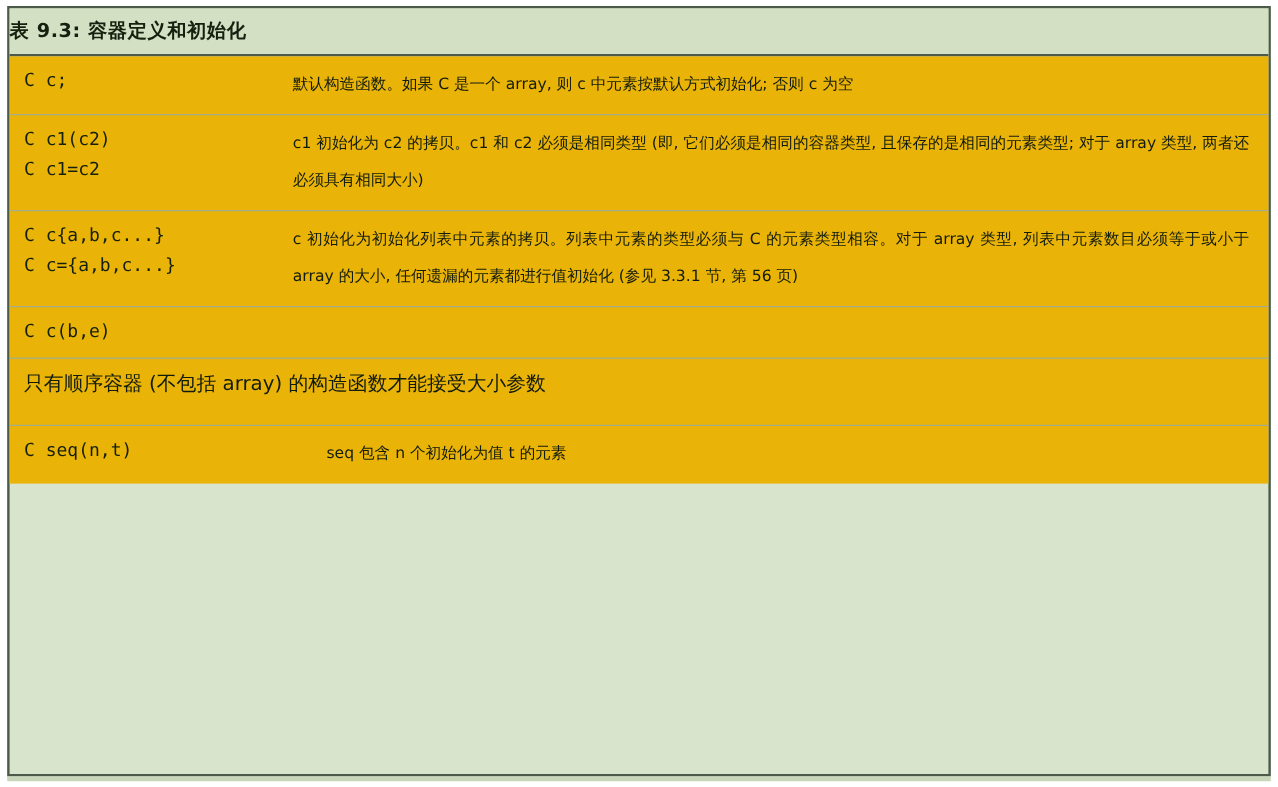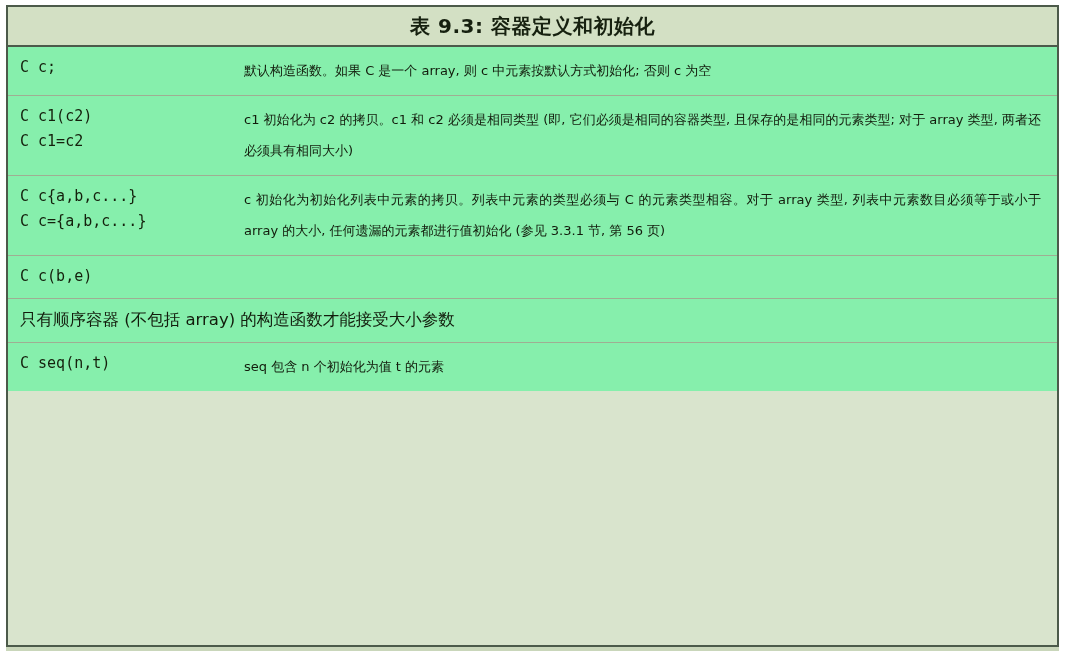--- a/index.html
+++ b/index.html
@@ -25,40 +25,40 @@
     top: 5px;
     width: 1053px;
     height: 642px;
     box-sizing: border-box;
     border: 2px solid #4c5a4a;
     background: #d9e4cd;
   }
   .table-title {
     height: 38px;
     line-height: 38px;
-    text-align: center;
     font-family: "DejaVu Sans", sans-serif;
     font-weight: bold;
-    font-size: 20px;
+    font-size: 16px;
     color: #16200f;
     background: #d3e0c4;
     border-bottom: 2px solid #4c5a4a;
     letter-spacing: 0.5px;
   }
   .tbody {
-    background: #86efac;
+    background: #eab308;
   }
   .row {
     display: flex;
     align-items: flex-start;
     border-bottom: 1px solid #9fae93;
     padding: 8px 0 9px 0;
   }
   .row:last-child {
     border-bottom: none;
+    gap: 28px;
   }
   .row.wide {
     display: block;
   }
   .cell-left {
     flex: 0 0 236px;
     width: 236px;
     padding-left: 12px;
     box-sizing: border-box;
     font-family: "DejaVu Sans Mono", monospace;
@@ -80,21 +80,21 @@
   }
   .cell-full {
     padding: 0 14px 0 12px;
     font-family: "DejaVu Sans", sans-serif;
     font-size: 16.5px;
     line-height: 28px;
     color: #121c0c;
   }
   .row-note {
     padding-top: 7px;
-    padding-bottom: 8px;
+    padding-bottom: 20px;
   }
   .bottom-edge {
     position: absolute;
     left: 6px;
     top: 647px;
     width: 1053px;
     height: 4px;
     background: #c9d6ba;
   }
 </style>

